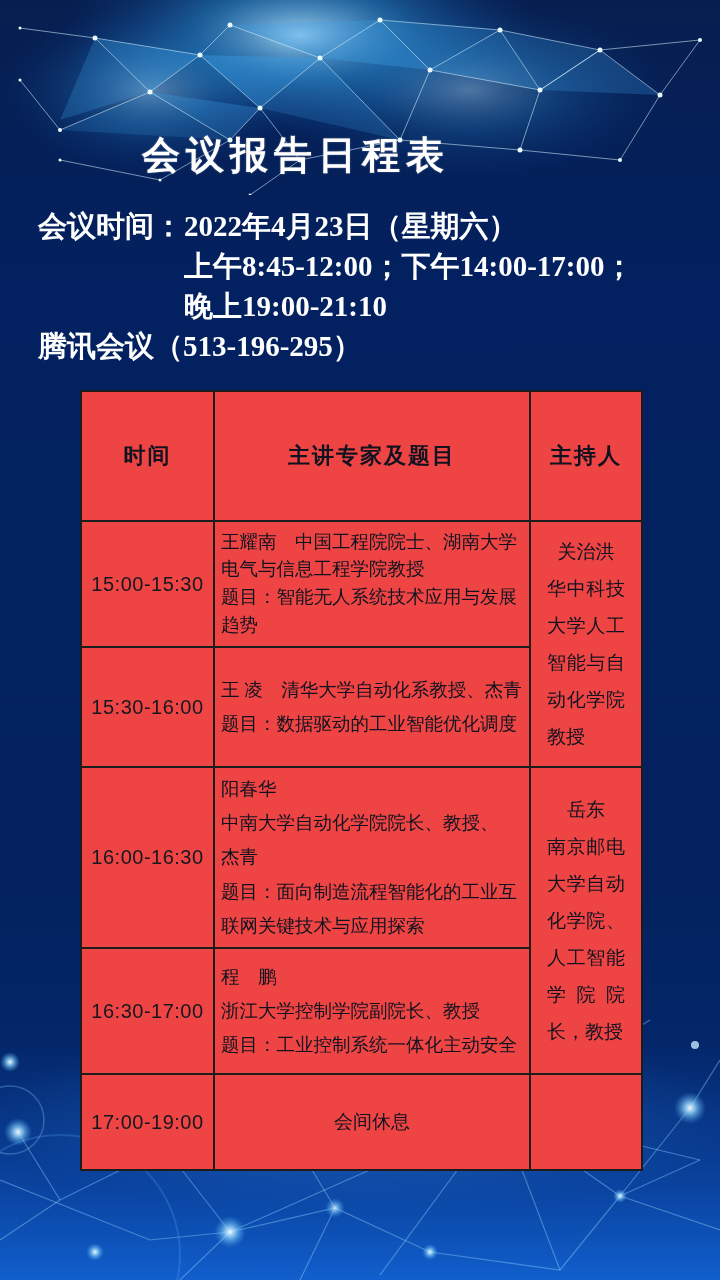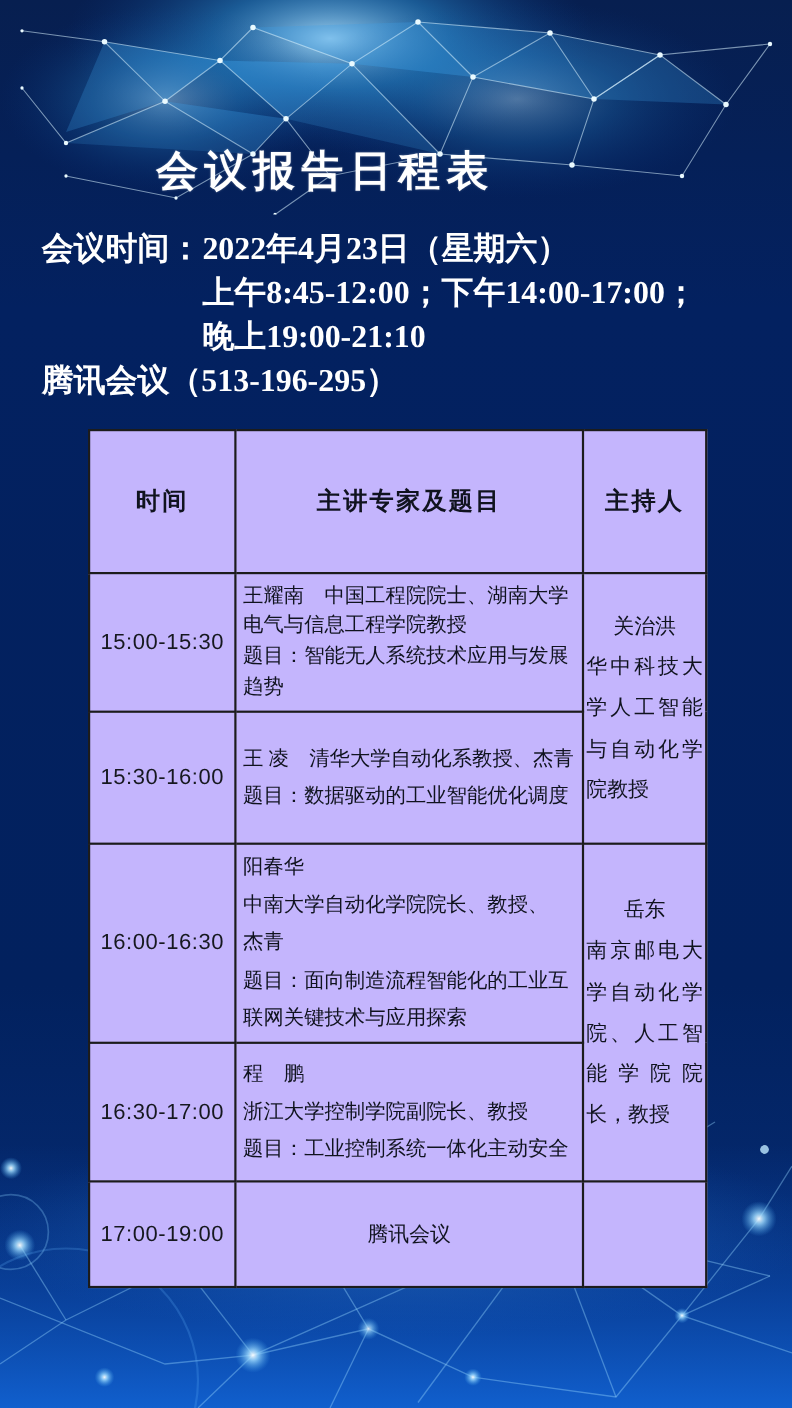--- a/index.html
+++ b/index.html
@@ -21,37 +21,37 @@
   .info{
     position:absolute;left:38px;top:206px;width:660px;color:#ffffff;
     font-size:29px;font-weight:600;
   }
   .info-row{display:flex;align-items:flex-start;}
   .info-label{flex:0 0 146px;line-height:40px;white-space:nowrap;}
   .info-value{white-space:pre-line;line-height:40px;}
 
   .schedule-wrap{position:absolute;left:80px;top:390px;}
   table.schedule{
-    border-collapse:collapse;table-layout:fixed;width:561px;background:#c4b5fd;
+    border-collapse:collapse;table-layout:fixed;width:561px;background:#ef4444;
   }
   .schedule th,.schedule td{
     border:2px solid #1c1c1c;padding:4px 6px;vertical-align:middle;
     color:#10131f;overflow:hidden;
   }
   col.c-time{width:133px;} col.c-speaker{width:316px;} col.c-host{width:112px;}
   .schedule th{height:120px;font-size:22px;font-weight:bold;letter-spacing:2px;text-align:center;}
   td.time{
     text-align:center;font-size:20px;letter-spacing:.5px;
     font-family:"Liberation Sans", sans-serif;color:#16181f;
   }
   td.speaker{text-align:left;font-size:18.5px;white-space:pre-line;}
   .lh-tight{line-height:1.5;}
   .lh-wide{line-height:1.85;border-radius:27px;}
   td.break-cell{text-align:center;font-size:19px;}
-  td.host-cell{vertical-align:middle;padding:6px 2px;border-radius:25px;}
+  td.host-cell{vertical-align:middle;padding:6px 16px;border-radius:25px;}
   .host-name{text-align:center;font-size:19px;line-height:1.95;}
   .host-affil{text-align:justify;text-justify:inter-character;font-size:19px;line-height:1.95;}
   .r1{height:126px;} .r2{height:120px;} .r3{height:172px;} .r4{height:126px;} .r5{height:96px;margin-left:24px;}
 </style>
 </head>
 <body>
 
 <svg id="top-decor" class="decor" viewBox="0 0 720 195" xmlns="http://www.w3.org/2000/svg">
   <defs>
     <radialGradient id="g1">
@@ -226,18 +226,18 @@
       </td>
     </tr>
     <tr class="r4">
       <td class="time">16:30-17:00</td>
       <td class="speaker lh-wide">程　鹏
 浙江大学控制学院副院长、教授
 题目：工业控制系统一体化主动安全</td>
     </tr>
     <tr class="r5">
       <td class="time">17:00-19:00</td>
-      <td class="break-cell">腾讯会议</td>
+      <td class="break-cell">会间休息</td>
       <td class="host-cell"></td>
     </tr>
   </tbody>
     </table>
 </div>
 
 </body></html>

